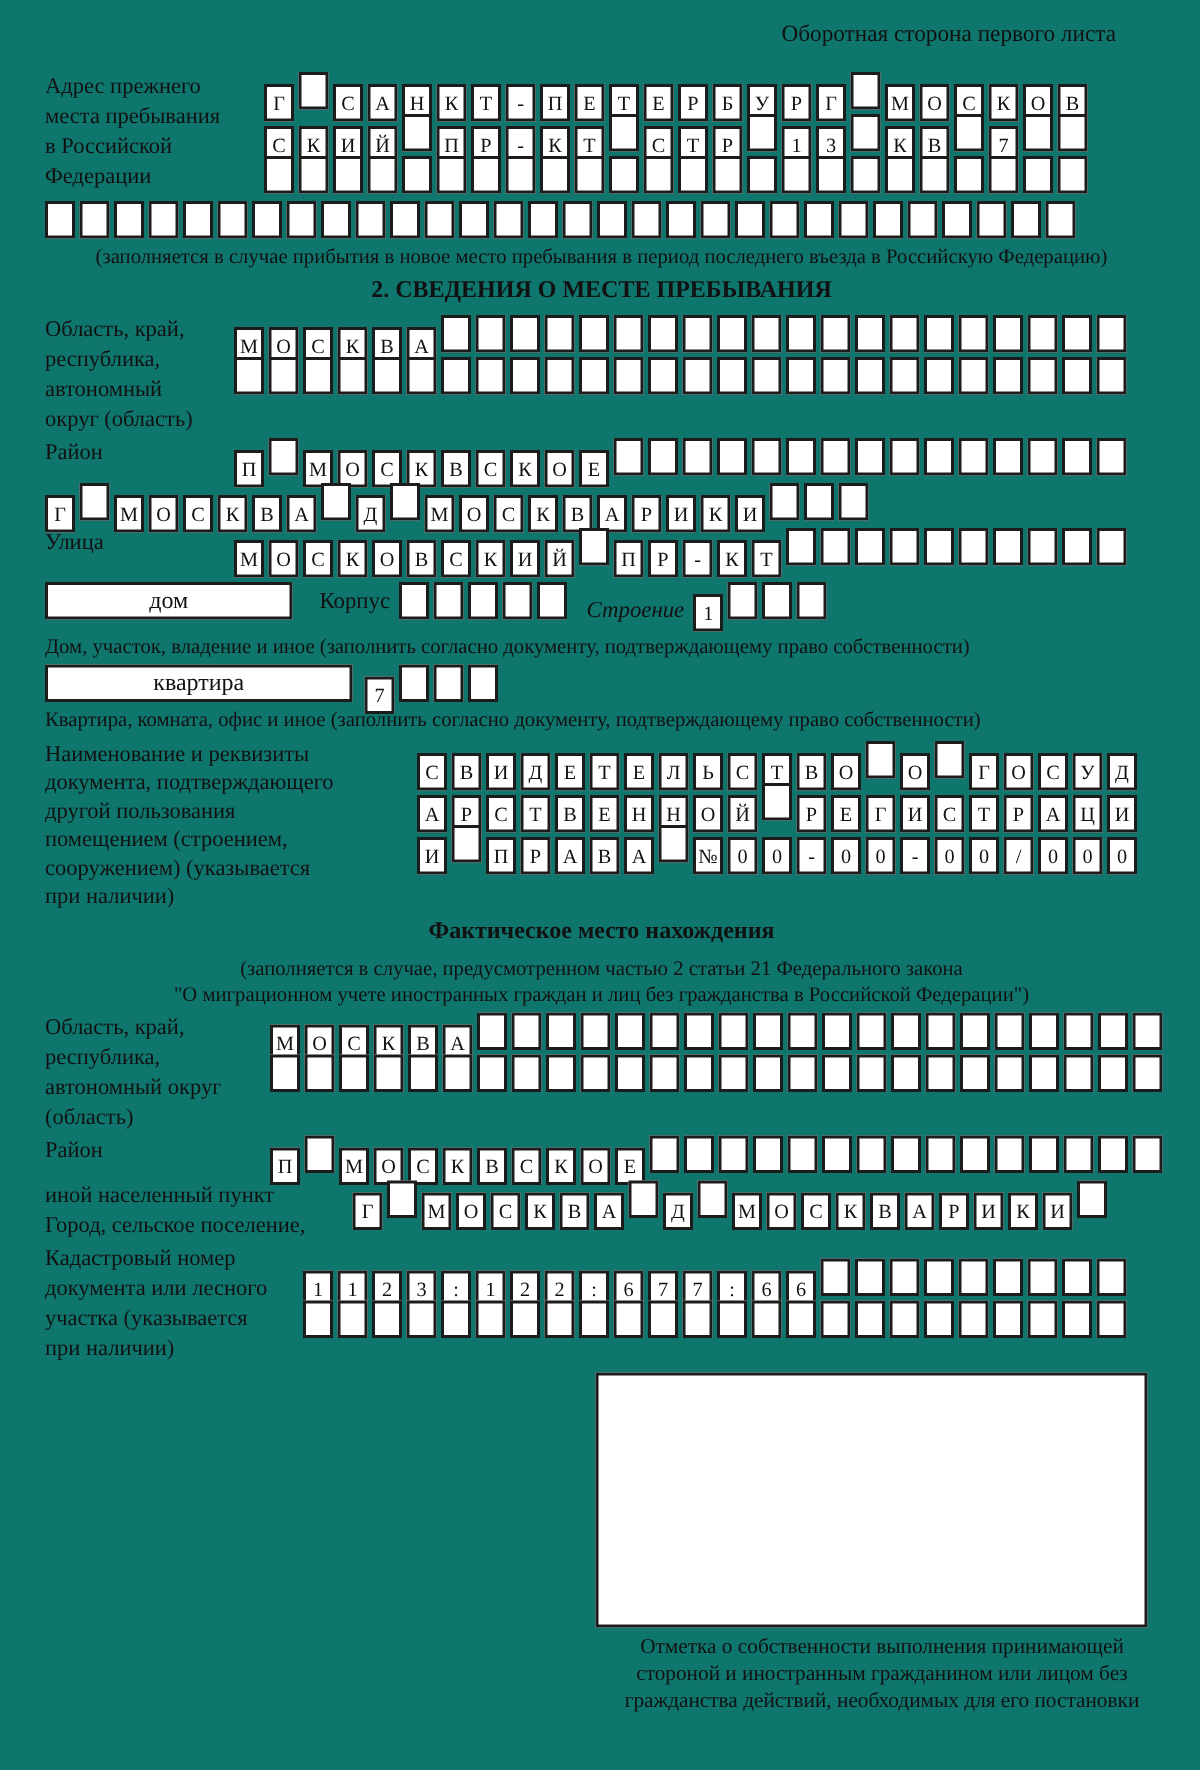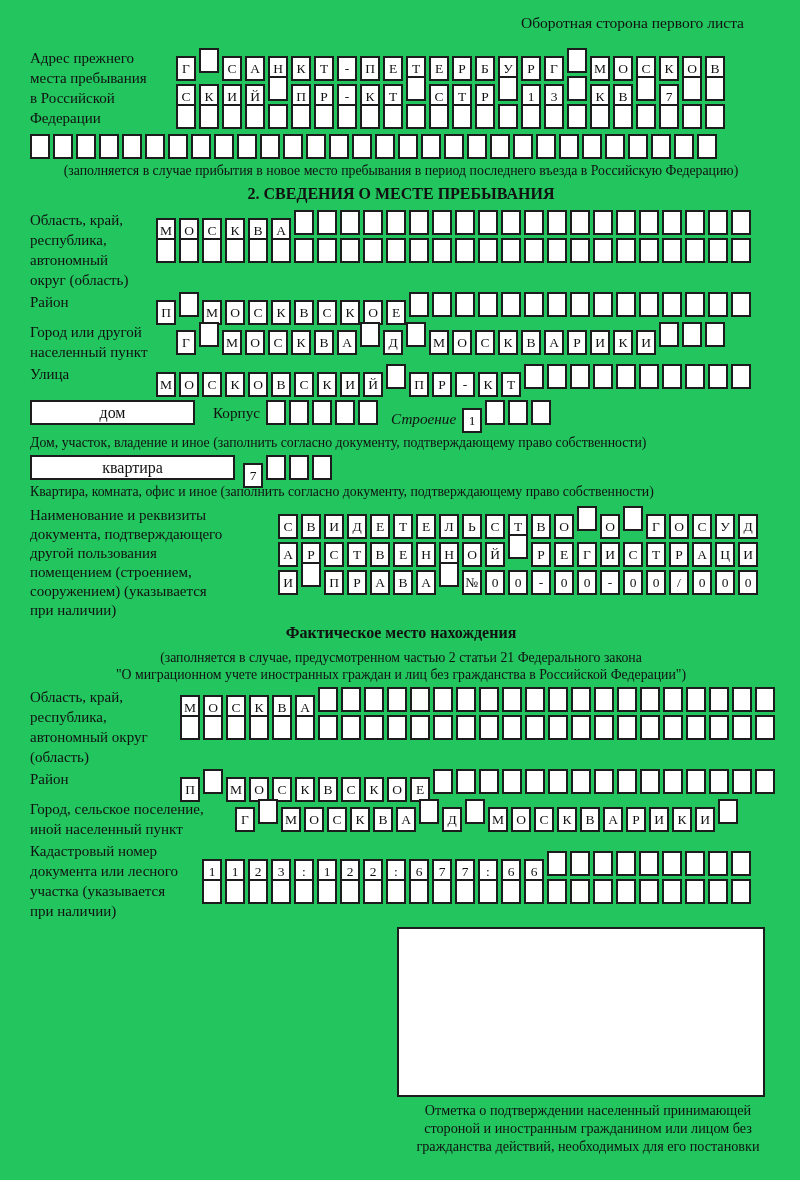--- a/index.html
+++ b/index.html
@@ -1,18 +1,18 @@
 <!DOCTYPE html>
 <html><head>
 <meta charset="utf-8">
 <style>
   html,body{margin:0;padding:0;background:#fff;}
   .page{
     position:relative;width:800px;height:1180px;box-sizing:border-box;
-    padding:14px 28px 0 30px;overflow:hidden;background:#22c55e;color:#111;
+    padding:14px 28px 0 30px;overflow:hidden;background:#0f766e;color:#111;
     font-family:"Liberation Serif","DejaVu Serif",serif;
   }
   .side-title{text-align:right;padding-right:28px;font-size:15.5px;margin-bottom:16px;}
   .frow{display:flex;align-items:flex-start;margin-bottom:2px;}
   .lbl{font-size:15px;line-height:20px;flex:none;}
   .w126{width:126px}.w146{width:146px}.w150{width:150px}.w205{width:205px}.w172{width:172px}.w248{width:248px}
   .grids{flex:none;}
   .grid-row{height:25px;margin-bottom:3px;white-space:nowrap;line-height:0;}
   .cell{
     display:inline-flex;align-items:center;justify-content:center;
@@ -76,24 +76,20 @@
       <div class="grid-row"><span class="cell"></span><span class="cell"></span><span class="cell"></span><span class="cell"></span><span class="cell"></span><span class="cell"></span><span class="cell"></span><span class="cell"></span><span class="cell"></span><span class="cell"></span><span class="cell"></span><span class="cell"></span><span class="cell"></span><span class="cell"></span><span class="cell"></span><span class="cell"></span><span class="cell"></span><span class="cell"></span><span class="cell"></span><span class="cell"></span><span class="cell"></span><span class="cell"></span><span class="cell"></span><span class="cell"></span><span class="cell"></span><span class="cell"></span></div>
     </div>
   </div>
 
   <div class="frow">
     <div class="lbl w126">Район</div>
     <div class="grid-row"><span class="cell">П</span><span class="cell"></span><span class="cell">М</span><span class="cell">О</span><span class="cell">С</span><span class="cell">К</span><span class="cell">В</span><span class="cell">С</span><span class="cell">К</span><span class="cell">О</span><span class="cell">Е</span><span class="cell"></span><span class="cell"></span><span class="cell"></span><span class="cell"></span><span class="cell"></span><span class="cell"></span><span class="cell"></span><span class="cell"></span><span class="cell"></span><span class="cell"></span><span class="cell"></span><span class="cell"></span><span class="cell"></span><span class="cell"></span><span class="cell"></span></div>
   </div>
 
   <div class="frow">
-    <div class="lbl w146">
-      <div>Город или другой</div>
-      <div>населенный пункт</div>
-    </div>
     <div class="grid-row"><span class="cell">Г</span><span class="cell"></span><span class="cell">М</span><span class="cell">О</span><span class="cell">С</span><span class="cell">К</span><span class="cell">В</span><span class="cell">А</span><span class="cell"></span><span class="cell">Д</span><span class="cell"></span><span class="cell">М</span><span class="cell">О</span><span class="cell">С</span><span class="cell">К</span><span class="cell">В</span><span class="cell">А</span><span class="cell">Р</span><span class="cell">И</span><span class="cell">К</span><span class="cell">И</span><span class="cell"></span><span class="cell"></span><span class="cell"></span></div>
   </div>
 
   <div class="frow">
     <div class="lbl w126">Улица</div>
     <div class="grid-row"><span class="cell">М</span><span class="cell">О</span><span class="cell">С</span><span class="cell">К</span><span class="cell">О</span><span class="cell">В</span><span class="cell">С</span><span class="cell">К</span><span class="cell">И</span><span class="cell">Й</span><span class="cell"></span><span class="cell">П</span><span class="cell">Р</span><span class="cell">-</span><span class="cell">К</span><span class="cell">Т</span><span class="cell"></span><span class="cell"></span><span class="cell"></span><span class="cell"></span><span class="cell"></span><span class="cell"></span><span class="cell"></span><span class="cell"></span><span class="cell"></span><span class="cell"></span></div>
   </div>
 
   <div class="frow" style="align-items:center;">
     <div class="wbox" style="width:165px;margin-right:8px;">дом</div>
@@ -144,40 +140,40 @@
     </div>
   </div>
 
   <div class="frow">
     <div class="lbl w150">Район</div>
     <div class="grid-row"><span class="cell">П</span><span class="cell"></span><span class="cell">М</span><span class="cell">О</span><span class="cell">С</span><span class="cell">К</span><span class="cell">В</span><span class="cell">С</span><span class="cell">К</span><span class="cell">О</span><span class="cell">Е</span><span class="cell"></span><span class="cell"></span><span class="cell"></span><span class="cell"></span><span class="cell"></span><span class="cell"></span><span class="cell"></span><span class="cell"></span><span class="cell"></span><span class="cell"></span><span class="cell"></span><span class="cell"></span><span class="cell"></span><span class="cell"></span><span class="cell"></span></div>
   </div>
 
   <div class="frow">
     <div class="lbl w205">
+      <div>иной населенный пункт</div>
       <div>Город, сельское поселение,</div>
-      <div>иной населенный пункт</div>
     </div>
     <div class="grid-row"><span class="cell">Г</span><span class="cell"></span><span class="cell">М</span><span class="cell">О</span><span class="cell">С</span><span class="cell">К</span><span class="cell">В</span><span class="cell">А</span><span class="cell"></span><span class="cell">Д</span><span class="cell"></span><span class="cell">М</span><span class="cell">О</span><span class="cell">С</span><span class="cell">К</span><span class="cell">В</span><span class="cell">А</span><span class="cell">Р</span><span class="cell">И</span><span class="cell">К</span><span class="cell">И</span><span class="cell"></span></div>
   </div>
 
   <div class="frow">
     <div class="lbl w172">
       <div>Кадастровый номер</div>
       <div>документа или лесного</div>
       <div>участка (указывается</div>
       <div>при наличии)</div>
     </div>
     <div class="grids mt10">
       <div class="grid-row"><span class="cell">1</span><span class="cell">1</span><span class="cell">2</span><span class="cell">3</span><span class="cell">:</span><span class="cell">1</span><span class="cell">2</span><span class="cell">2</span><span class="cell">:</span><span class="cell">6</span><span class="cell">7</span><span class="cell">7</span><span class="cell">:</span><span class="cell">6</span><span class="cell">6</span><span class="cell"></span><span class="cell"></span><span class="cell"></span><span class="cell"></span><span class="cell"></span><span class="cell"></span><span class="cell"></span><span class="cell"></span><span class="cell"></span></div>
       <div class="grid-row"><span class="cell"></span><span class="cell"></span><span class="cell"></span><span class="cell"></span><span class="cell"></span><span class="cell"></span><span class="cell"></span><span class="cell"></span><span class="cell"></span><span class="cell"></span><span class="cell"></span><span class="cell"></span><span class="cell"></span><span class="cell"></span><span class="cell"></span><span class="cell"></span><span class="cell"></span><span class="cell"></span><span class="cell"></span><span class="cell"></span><span class="cell"></span><span class="cell"></span><span class="cell"></span><span class="cell"></span></div>
     </div>
   </div>
 
   <div class="stamp-box"></div>
   <div class="stamp-caption">
-    <div>Отметка о подтверждении населенный принимающей</div>
+    <div>Отметка о собственности выполнения принимающей</div>
     <div>стороной и иностранным гражданином или лицом без</div>
     <div>гражданства действий, необходимых для его постановки</div>
 
   </div>
 
 </div>
 
 </body></html>

